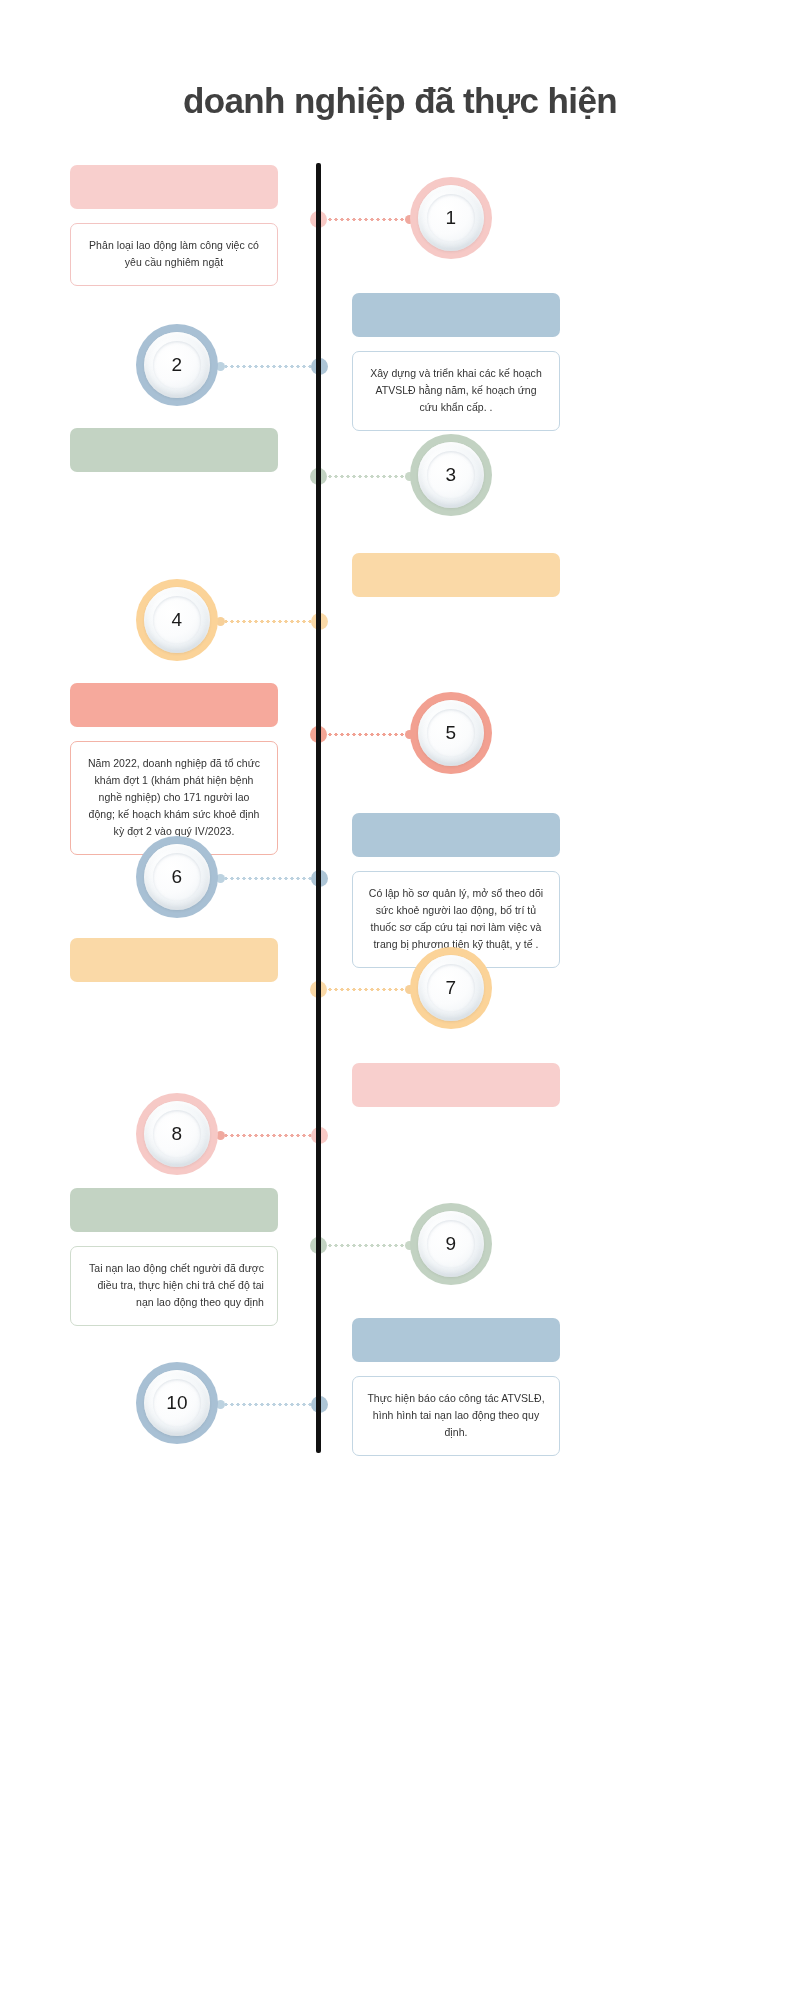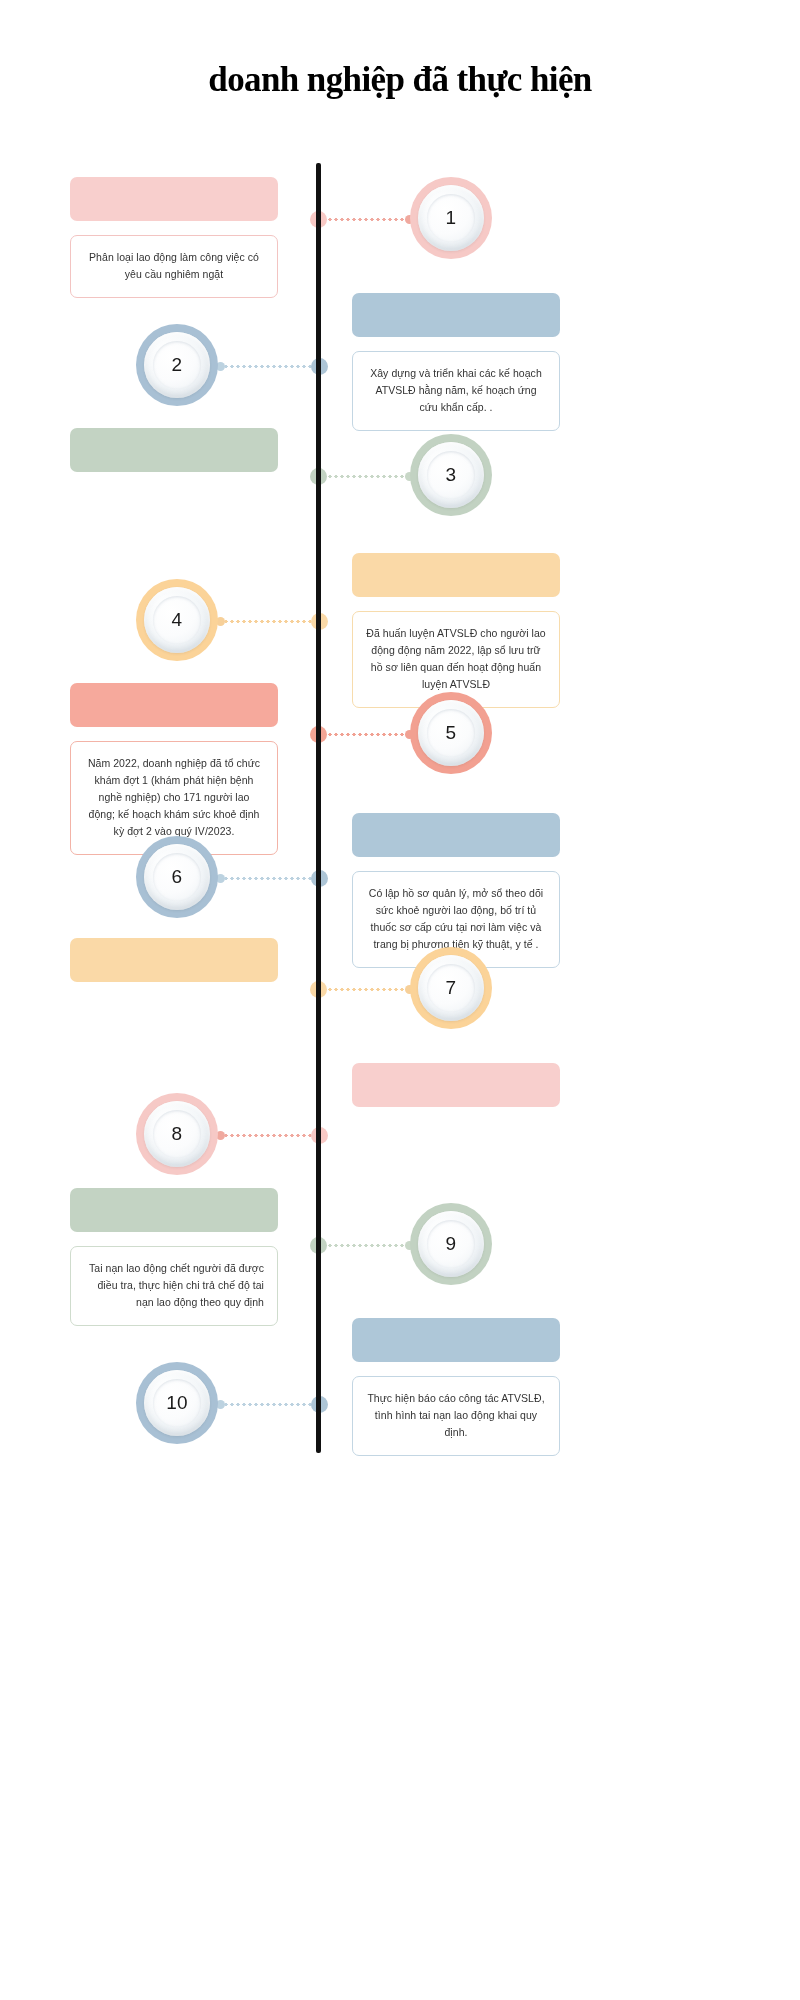--- a/index.html
+++ b/index.html
@@ -28,25 +28,24 @@
   .eyebrow {
     font-size: 17px;
     font-weight: 400;
     color: #1c1c1c;
     letter-spacing: 0.1px;
     line-height: 1.3;
   }
   .headline {
     font-size: 35px;
     font-weight: 700;
-    color: #000000;
+    color: #404040;
     letter-spacing: -0.6px;
-    margin-top: 4px;
+    margin-top: 25px;
     line-height: 1.15;
-    font-family: Liberation Serif, serif;
   }
 
   
   .spine {
     position: absolute;
     left: 316px;
     top: 163px;
     width: 5px;
     height: 1290px;
     background: #111111;
@@ -191,21 +190,21 @@
 <div class="page">
 
   <div class="header">
     <div class="headline">doanh nghiệp đã thực hiện</div>
   </div>
 
   <div class="spine"></div>
 
   <div class="timeline" id="timeline-root">
       <div class="row left">
-        <div class="block" style="top: 14px;">
+        <div class="block" style="top: 2px;">
           <div class="bar" style="background: rgb(248, 207, 205);"></div>
           <div class="card" style="border-color: rgb(243, 196, 194);">Phân loại lao động làm công việc có yêu cầu nghiêm ngặt</div>
         </div>
         <div class="connector" style="top: 55px; color: rgb(240, 169, 159);">
           <div class="dots"></div>
           <div class="endcap" style="background: rgb(240, 169, 159);"></div>
           <div class="node" style="background: rgb(248, 201, 197);"></div>
         </div>
         <div class="medallion" style="top: 14px;">
           <div class="ring" style="background: rgb(246, 201, 198);"></div>
@@ -240,21 +239,20 @@
         </div>
         <div class="medallion" style="top: 271px;">
           <div class="ring" style="background: rgb(194, 210, 194);"></div>
           <div class="disc"></div>
           <span class="num">3</span>
         </div>
       </div>
       <div class="row right">
         <div class="block" style="top: 390px;">
           <div class="bar" style="background: rgb(250, 217, 167);"></div>
-          <div class="card" style="border-color: rgb(247, 220, 173);">Đã huấn luyện ATVSLĐ cho người lao động động năm 2022, lập sổ lưu trữ hồ sơ liên quan đến hoạt động huấn luyện ATVSLĐ</div>
         </div>
         <div class="connector" style="top: 457px; color: rgb(247, 208, 153);">
           <div class="dots"></div>
           <div class="endcap" style="background: rgb(247, 208, 153);"></div>
           <div class="node" style="background: rgb(250, 217, 167);"></div>
         </div>
         <div class="medallion" style="top: 416px;">
           <div class="ring" style="background: rgb(251, 211, 152);"></div>
           <div class="disc"></div>
           <span class="num">4</span>
@@ -334,21 +332,21 @@
         </div>
         <div class="medallion" style="top: 1040px;">
           <div class="ring" style="background: rgb(194, 210, 194);"></div>
           <div class="disc"></div>
           <span class="num">9</span>
         </div>
       </div>
       <div class="row right">
         <div class="block" style="top: 1155px;">
           <div class="bar" style="background: rgb(174, 199, 216);"></div>
-          <div class="card" style="border-color: rgb(195, 214, 227);">Thực hiện báo cáo công tác ATVSLĐ, tình hình tai nạn lao động khai quy định.</div>
+          <div class="card" style="border-color: rgb(195, 214, 227);">Thực hiện báo cáo công tác ATVSLĐ, hình hình tai nạn lao động theo quy định.</div>
         </div>
         <div class="connector" style="top: 1240px; color: rgb(188, 210, 224);">
           <div class="dots"></div>
           <div class="endcap" style="background: rgb(188, 210, 224);"></div>
           <div class="node" style="background: rgb(173, 197, 214);"></div>
         </div>
         <div class="medallion" style="top: 1199px;">
           <div class="ring" style="background: rgb(168, 192, 212);"></div>
           <div class="disc"></div>
           <span class="num">10</span>

